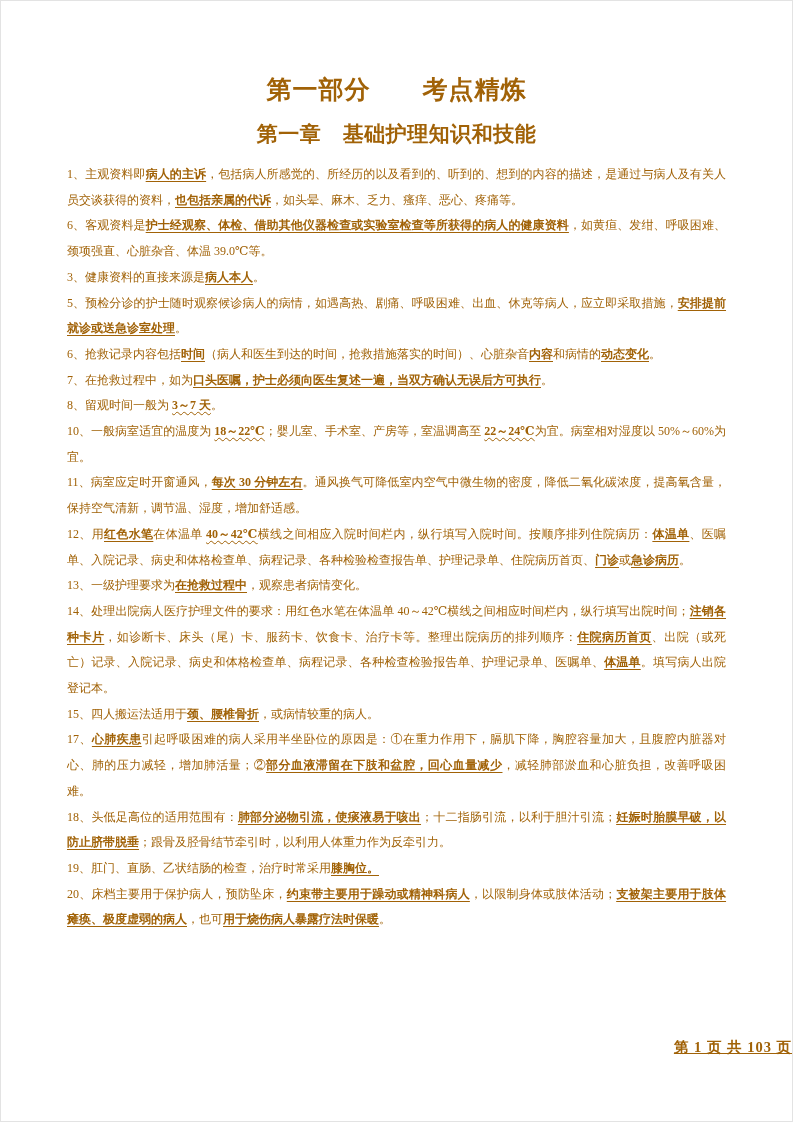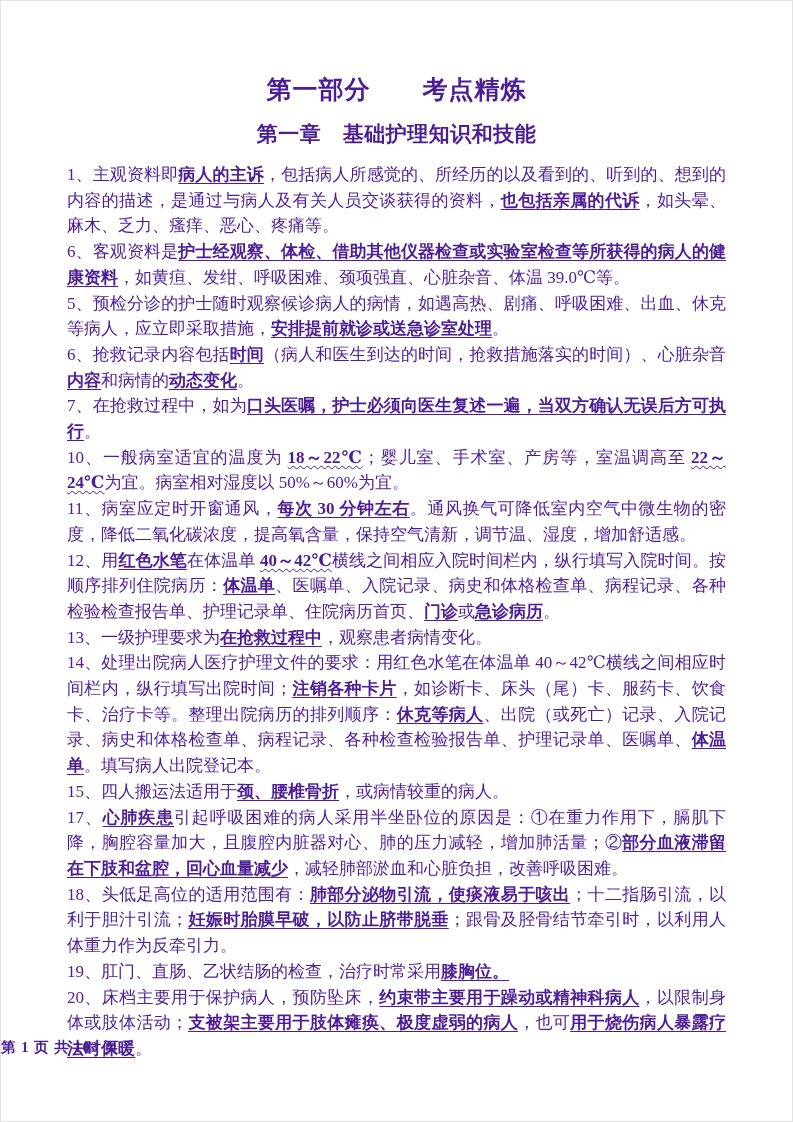--- a/index.html
+++ b/index.html
@@ -1,80 +1,83 @@
 <!DOCTYPE html>
 <html lang="zh"><head>
 <meta charset="utf-8">
 <style>
   html,body { margin:0; padding:0; background:#ffffff; }
   .page {
     width:793px; height:1122px; box-sizing:border-box;
     padding:72px 66px 0 66px;
     position:relative; background:#ffffff;
     font-family:"Liberation Serif","DejaVu Serif",serif;
-    color:#4c1d95;
+    color:#a16207;
     border:1px solid #e3e3e3;
     overflow:hidden;
   }
   .part-title {
     margin:0 0 14px 0;
     font-size:25px; font-weight:bold; text-align:center;
     letter-spacing:1px;
     white-space:pre;
   }
   .chapter-title {
     margin:8px 0 14px 0;
     font-size:21px; font-weight:bold; text-align:center;
     letter-spacing:0.5px;
   }
   .content { }
   .para {
     margin:0;
-    font-size:17px;
+    font-size:12px;
     line-height:25.7px;
     text-align:justify;
     text-justify:inter-ideograph;
   }
   .seg-n { }
   .seg-bu {
     font-weight:bold;
     text-decoration:underline;
     text-decoration-thickness:1px;
     text-underline-offset:3px;
   }
   .seg-buw {
     font-weight:bold;
     text-decoration:underline;
     text-decoration-style:wavy;
     text-decoration-thickness:1px;
     text-underline-offset:2px;
   }
   .page-footer {
     position:absolute; left:0; right:0; bottom:64px;
-    text-align:left; font-weight:bold; font-size:14.5px;
+    text-align:right; font-weight:bold; font-size:14.5px;
     letter-spacing:1px;
+    text-decoration:underline;
   }
 </style>
 </head>
 <body>
 
 <div class="page">
   <h1 class="part-title">第一部分　　考点精炼</h1>
   <h2 class="chapter-title">第一章　基础护理知识和技能</h2>
   <div class="content">
       <p class="para"><span class="seg-n">1、主观资料即</span><span class="seg-bu">病人的主诉</span><span class="seg-n">，包括病人所感觉的、所经历的以及看到的、听到的、想到的内容的描述，是通过与病人及有关人员交谈获得的资料，</span><span class="seg-bu">也包括亲属的代诉</span><span class="seg-n">，如头晕、麻木、乏力、瘙痒、恶心、疼痛等。</span></p>
       <p class="para"><span class="seg-n">6、客观资料是</span><span class="seg-bu">护士经观察、体检、借助其他仪器检查或实验室检查等所获得的病人的健康资料</span><span class="seg-n">，如黄疸、发绀、呼吸困难、颈项强直、心脏杂音、体温 39.0℃等。</span></p>
+      <p class="para"><span class="seg-n">3、健康资料的直接来源是</span><span class="seg-bu">病人本人</span><span class="seg-n">。</span></p>
       <p class="para"><span class="seg-n">5、预检分诊的护士随时观察候诊病人的病情，如遇高热、剧痛、呼吸困难、出血、休克等病人，应立即采取措施，</span><span class="seg-bu">安排提前就诊或送急诊室处理</span><span class="seg-n">。</span></p>
       <p class="para"><span class="seg-n">6、抢救记录内容包括</span><span class="seg-bu">时间</span><span class="seg-n">（病人和医生到达的时间，抢救措施落实的时间）、心脏杂音</span><span class="seg-bu">内容</span><span class="seg-n">和病情的</span><span class="seg-bu">动态变化</span><span class="seg-n">。</span></p>
       <p class="para"><span class="seg-n">7、在抢救过程中，如为</span><span class="seg-bu">口头医嘱，护士必须向医生复述一遍，当双方确认无误后方可执行</span><span class="seg-n">。</span></p>
+      <p class="para"><span class="seg-n">8、留观时间一般为 </span><span class="seg-buw">3～7 天</span><span class="seg-n">。</span></p>
       <p class="para"><span class="seg-n">10、一般病室适宜的温度为 </span><span class="seg-buw">18～22℃</span><span class="seg-n">；婴儿室、手术室、产房等，室温调高至 </span><span class="seg-buw">22～24℃</span><span class="seg-n">为宜。病室相对湿度以 50%～60%为宜。</span></p>
       <p class="para"><span class="seg-n">11、病室应定时开窗通风，</span><span class="seg-bu">每次 30 分钟左右</span><span class="seg-n">。通风换气可降低室内空气中微生物的密度，降低二氧化碳浓度，提高氧含量，保持空气清新，调节温、湿度，增加舒适感。</span></p>
       <p class="para"><span class="seg-n">12、用</span><span class="seg-bu">红色水笔</span><span class="seg-n">在体温单 </span><span class="seg-buw">40～42℃</span><span class="seg-n">横线之间相应入院时间栏内，纵行填写入院时间。按顺序排列住院病历：</span><span class="seg-bu">体温单</span><span class="seg-n">、医嘱单、入院记录、病史和体格检查单、病程记录、各种检验检查报告单、护理记录单、住院病历首页、</span><span class="seg-bu">门诊</span><span class="seg-n">或</span><span class="seg-bu">急诊病历</span><span class="seg-n">。</span></p>
       <p class="para"><span class="seg-n">13、一级护理要求为</span><span class="seg-bu">在抢救过程中</span><span class="seg-n">，观察患者病情变化。</span></p>
-      <p class="para"><span class="seg-n">14、处理出院病人医疗护理文件的要求：用红色水笔在体温单 40～42℃横线之间相应时间栏内，纵行填写出院时间；</span><span class="seg-bu">注销各种卡片</span><span class="seg-n">，如诊断卡、床头（尾）卡、服药卡、饮食卡、治疗卡等。整理出院病历的排列顺序：</span><span class="seg-bu">休克等病人</span><span class="seg-n">、出院（或死亡）记录、入院记录、病史和体格检查单、病程记录、各种检查检验报告单、护理记录单、医嘱单、</span><span class="seg-bu">体温单</span><span class="seg-n">。填写病人出院登记本。</span></p>
+      <p class="para"><span class="seg-n">14、处理出院病人医疗护理文件的要求：用红色水笔在体温单 40～42℃横线之间相应时间栏内，纵行填写出院时间；</span><span class="seg-bu">注销各种卡片</span><span class="seg-n">，如诊断卡、床头（尾）卡、服药卡、饮食卡、治疗卡等。整理出院病历的排列顺序：</span><span class="seg-bu">住院病历首页</span><span class="seg-n">、出院（或死亡）记录、入院记录、病史和体格检查单、病程记录、各种检查检验报告单、护理记录单、医嘱单、</span><span class="seg-bu">体温单</span><span class="seg-n">。填写病人出院登记本。</span></p>
       <p class="para"><span class="seg-n">15、四人搬运法适用于</span><span class="seg-bu">颈、腰椎骨折</span><span class="seg-n">，或病情较重的病人。</span></p>
       <p class="para"><span class="seg-n">17、</span><span class="seg-bu">心肺疾患</span><span class="seg-n">引起呼吸困难的病人采用半坐卧位的原因是：①在重力作用下，膈肌下降，胸腔容量加大，且腹腔内脏器对心、肺的压力减轻，增加肺活量；②</span><span class="seg-bu">部分血液滞留在下肢和盆腔，回心血量减少</span><span class="seg-n">，减轻肺部淤血和心脏负担，改善呼吸困难。</span></p>
       <p class="para"><span class="seg-n">18、头低足高位的适用范围有：</span><span class="seg-bu">肺部分泌物引流，使痰液易于咳出</span><span class="seg-n">；十二指肠引流，以利于胆汁引流；</span><span class="seg-bu">妊娠时胎膜早破，以防止脐带脱垂</span><span class="seg-n">；跟骨及胫骨结节牵引时，以利用人体重力作为反牵引力。</span></p>
       <p class="para"><span class="seg-n">19、肛门、直肠、乙状结肠的检查，治疗时常采用</span><span class="seg-bu">膝胸位。</span></p>
       <p class="para"><span class="seg-n">20、床档主要用于保护病人，预防坠床，</span><span class="seg-bu">约束带主要用于躁动或精神科病人</span><span class="seg-n">，以限制身体或肢体活动；</span><span class="seg-bu">支被架主要用于肢体瘫痪、极度虚弱的病人</span><span class="seg-n">，也可</span><span class="seg-bu">用于烧伤病人暴露疗法时保暖</span><span class="seg-n">。</span></p>
     </div>
   <div class="page-footer">第 1 页 共 103 页</div>
 </div>
 
 </body></html>

